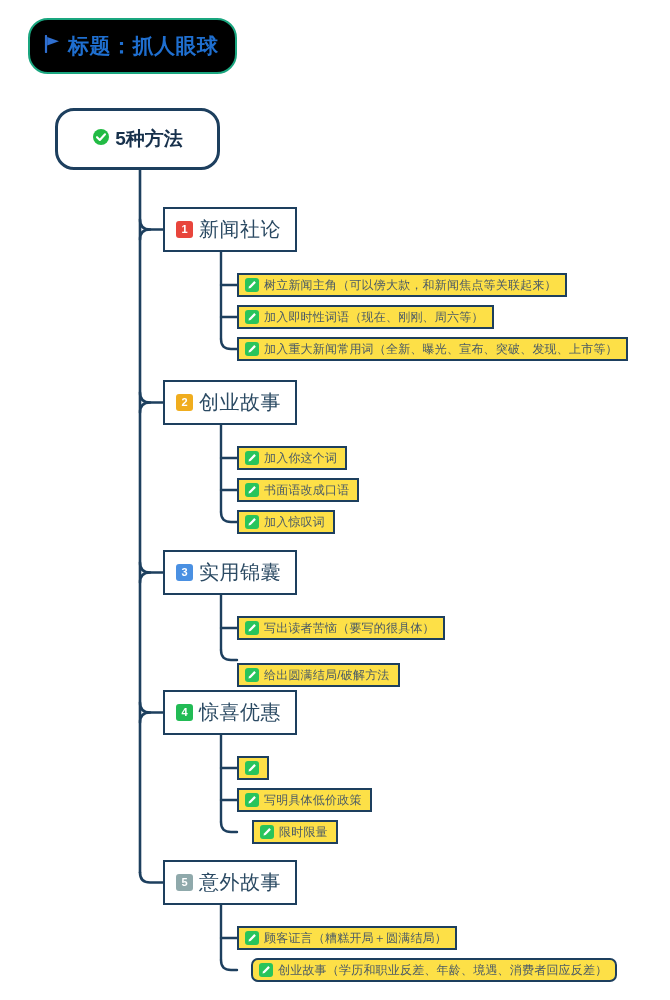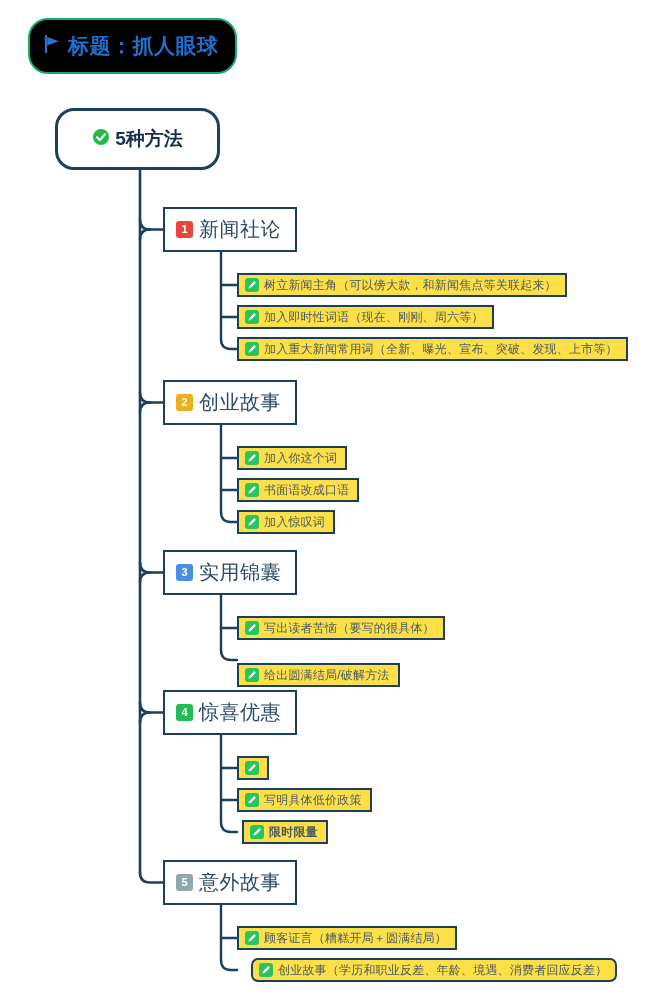--- a/index.html
+++ b/index.html
@@ -252,21 +252,21 @@
         </span>
       </div>
       <div class="leaf-box" style="left: 237px; top: 788px;">
         <span class="pencil-badge">
           <svg width="10" height="10" viewBox="0 0 10 10">
             <path d="M7.3 1.1 L8.9 2.7 L3.6 8 L1.5 8.5 L2 6.4 Z" fill="#ffffff"></path>
           </svg>
         </span>
         <span class="leaf-text">写明具体低价政策</span>
       </div>
-      <div class="leaf-box" style="left: 242px; top: 820px; font-weight: bold;">
+      <div class="leaf-box" style="left: 252px; top: 820px;">
         <span class="pencil-badge">
           <svg width="10" height="10" viewBox="0 0 10 10">
             <path d="M7.3 1.1 L8.9 2.7 L3.6 8 L1.5 8.5 L2 6.4 Z" fill="#ffffff"></path>
           </svg>
         </span>
         <span class="leaf-text">限时限量</span>
       </div>
       <div class="branch-box" style="left: 163px; top: 860px;">
         <span class="num-badge" style="background: rgb(143, 169, 171);">5</span>
         <span class="branch-text">意外故事</span>

